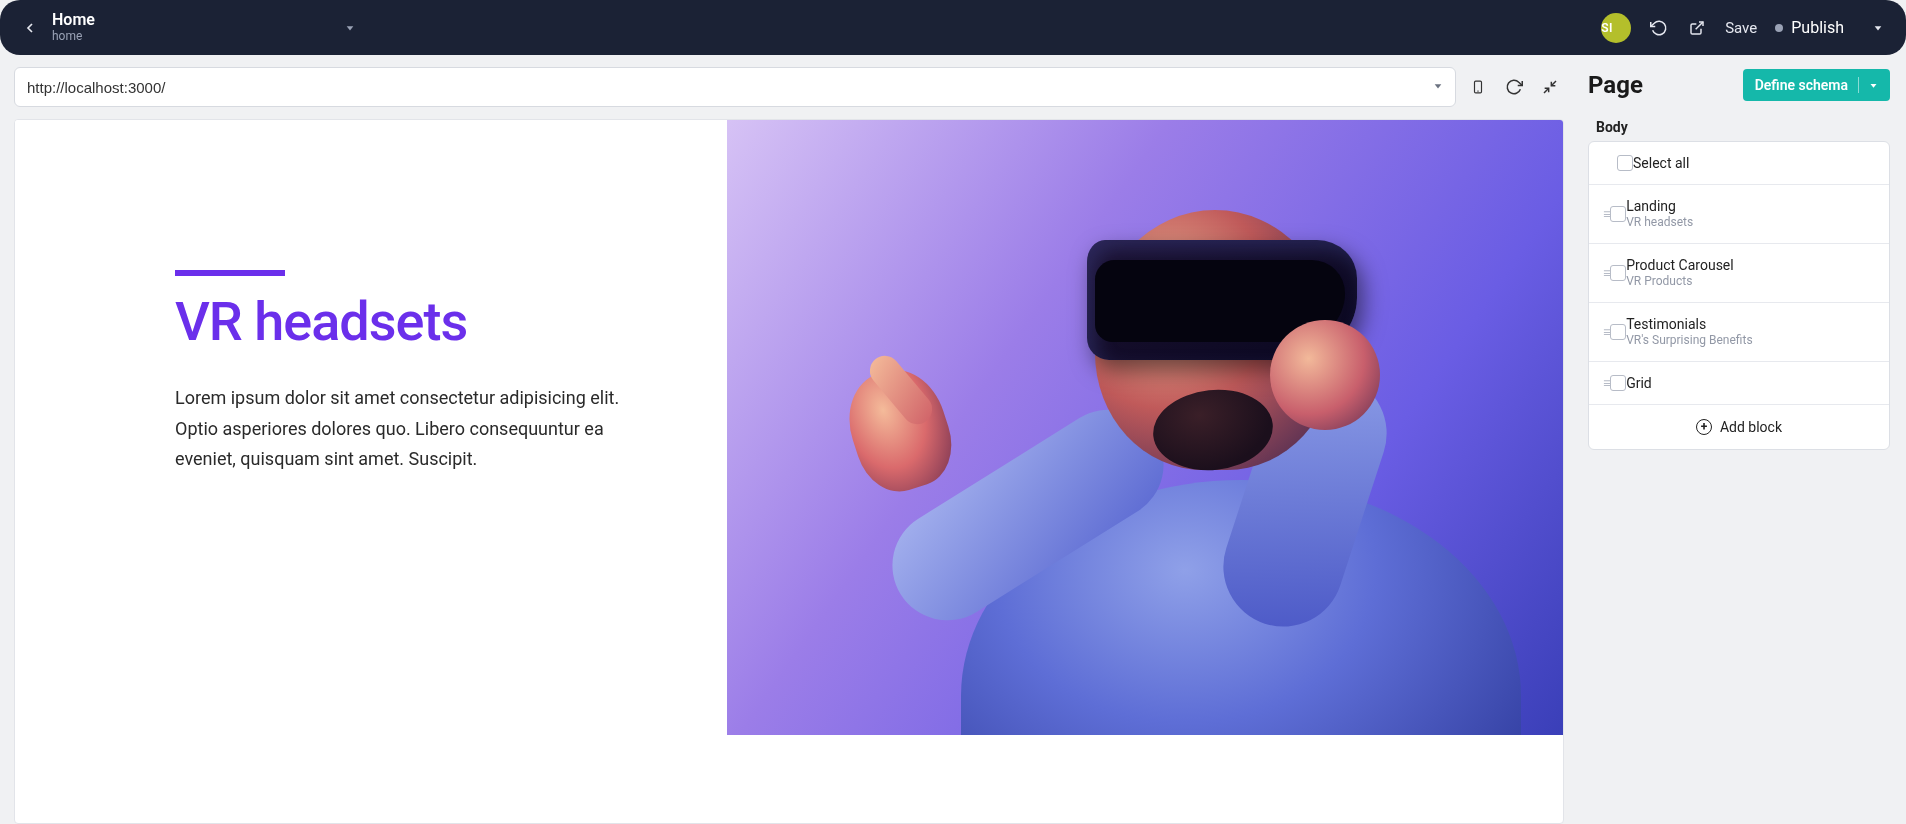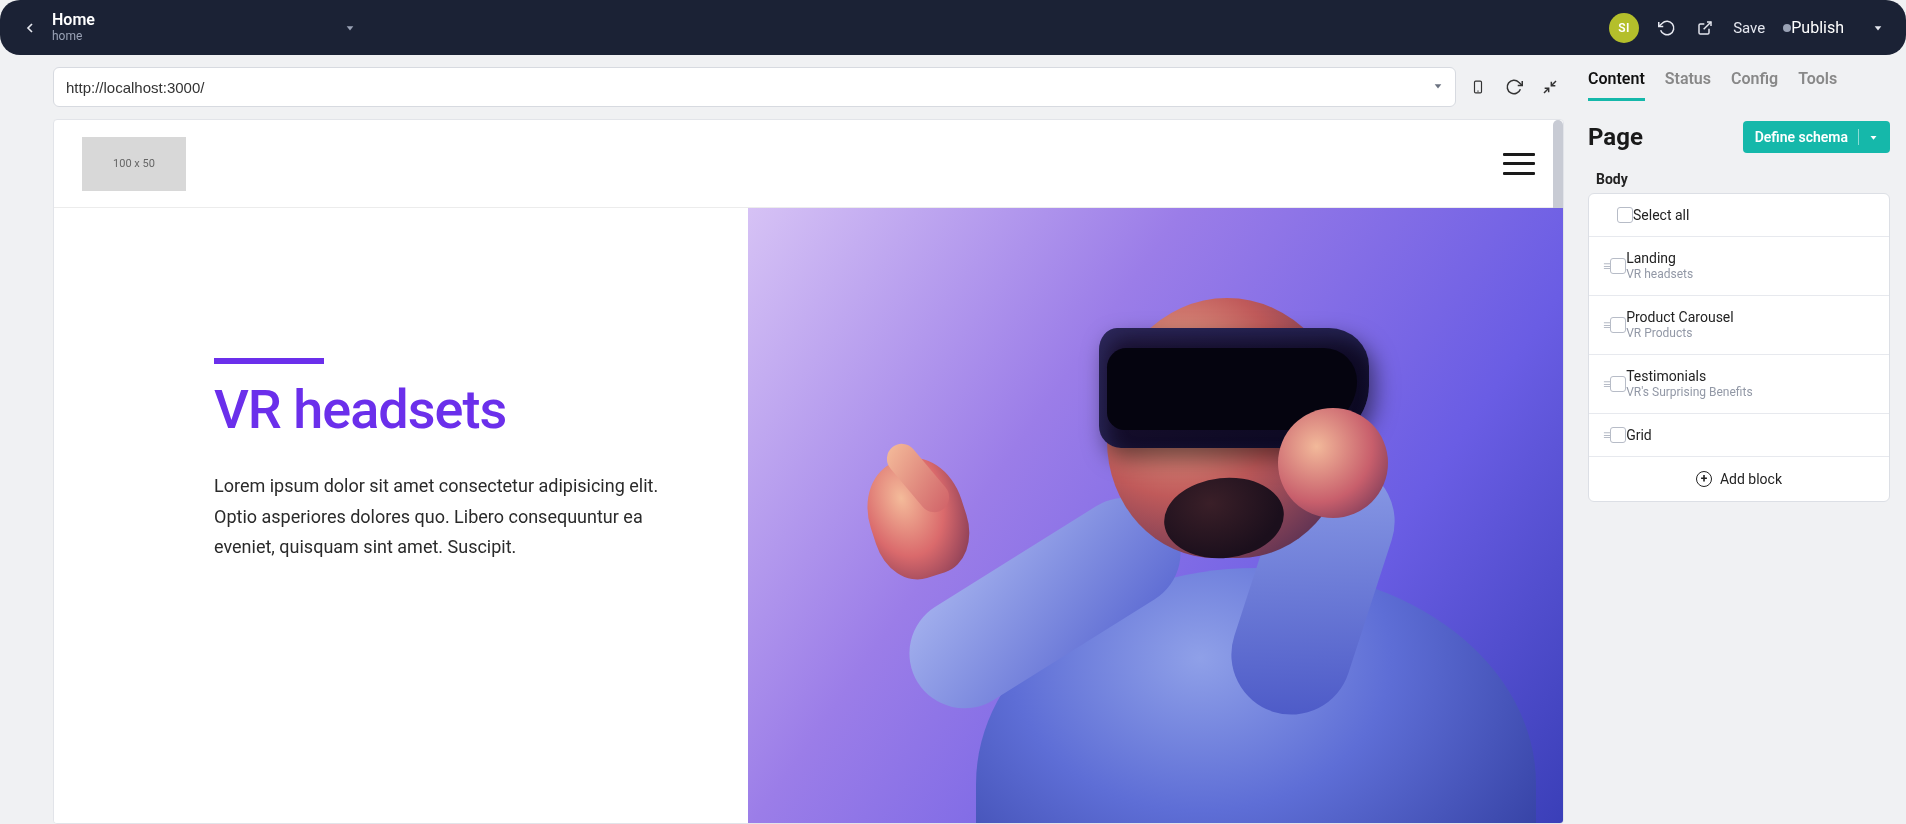--- a/index.html
+++ b/index.html
@@ -29,36 +29,36 @@
 }
 .topbar-title-block { display: flex; flex-direction: column; line-height: 1.15; }
 .topbar-title { font-size: 16px; font-weight: 600; color: #fff; }
 .topbar-subtitle { font-size: 12px; color: #9aa2b5; }
 .topbar-dropdown-caret { margin-left: 250px; color: #9aa2b5; cursor: pointer; }
 .topbar-spacer { flex: 1; }
 .topbar-actions { display: flex; align-items: center; gap: 18px; }
 .avatar {
   width: 30px; height: 30px; border-radius: 50%;
   background: #b4bf2b;
-  display: flex; align-items: center; justify-content: center;
+  display: flex; align-items: center; 
   font-size: 12px; font-weight: 600; color: #fff;
   letter-spacing: 0.5px;
 }
 .topbar-icon {
   width: 20px; height: 20px;
   display: flex; align-items: center; justify-content: center;
   cursor: pointer; color: #e5e7ef;
 }
 .topbar-btn { font-size: 15px; color: #e5e7ef; cursor: pointer; }
-.publish { display: flex; align-items: center; gap: 0; }
+.publish { display: flex; align-items: center; gap: 8px; }
 .publish-dot { width: 8px; height: 8px; border-radius: 50%; background: #9aa2b5; }
 .publish-caret { margin-left: 6px; color: #e5e7ef; }
 
 
-.main { display: flex; height: calc(824px - 55px); padding-left: 39px; }
+.main { display: flex; height: calc(824px - 55px); }
 .preview-col { flex: 1; display: flex; flex-direction: column; padding: 12px 10px 0 14px; }
 .inspector-col {
   width: 332px;
   background: #f0f1f3;
   padding: 14px 16px 0 14px;
 }
 
 
 .urlbar-row { display: flex; align-items: center; gap: 8px; }
 .urlbar {
@@ -373,30 +373,20 @@
             <polyline points="20 10 14 10 14 4"></polyline>
             <line x1="14" y1="10" x2="21" y2="3"></line>
             <line x1="3" y1="21" x2="10" y2="14"></line>
           </svg>
       </div>
     </div>
 
     <div class="preview-canvas">
       <div class="preview-scrollbar"></div>
 
-      <div class="site-header">
-        <div class="logo-placeholder">
-          <span>100 x 50</span>
-        </div>
-        <div class="hamburger">
-          <span></span>
-            <span></span>
-            <span></span>
-        </div>
-      </div>
 
       <div class="site-body">
         <div class="site-left">
           <div class="accent-bar"></div>
           <h1 class="hero-title">VR headsets</h1>
           <p class="hero-body">Lorem ipsum dolor sit amet consectetur adipisicing elit. Optio asperiores dolores quo. Libero consequuntur ea eveniet, quisquam sint amet. Suscipit.</p>
         </div>
         <div class="site-right">
           <div class="vr-figure">
             <div class="vr-torso"></div>
@@ -409,26 +399,20 @@
             <div class="vr-visor"></div>
             <div class="vr-beard"></div>
             <div class="vr-hand-right"></div>
           </div>
         </div>
       </div>
     </div>
   </div>
 
   <div class="inspector-col">
-    <div class="tabs">
-      <div class="tab active">Content</div>
-      <div class="tab">Status</div>
-      <div class="tab">Config</div>
-      <div class="tab">Tools</div>
-    </div>
 
     <div class="pagerow">
       <div class="page-label">Page</div>
       <div class="define-schema-btn">
         <span>Define schema</span>
         <span class="caret-divider">
           <svg width="9" height="9" viewBox="0 0 24 24" fill="#fff">
               <polygon points="4 8 20 8 12 18"></polygon>
             </svg>
         </span>

